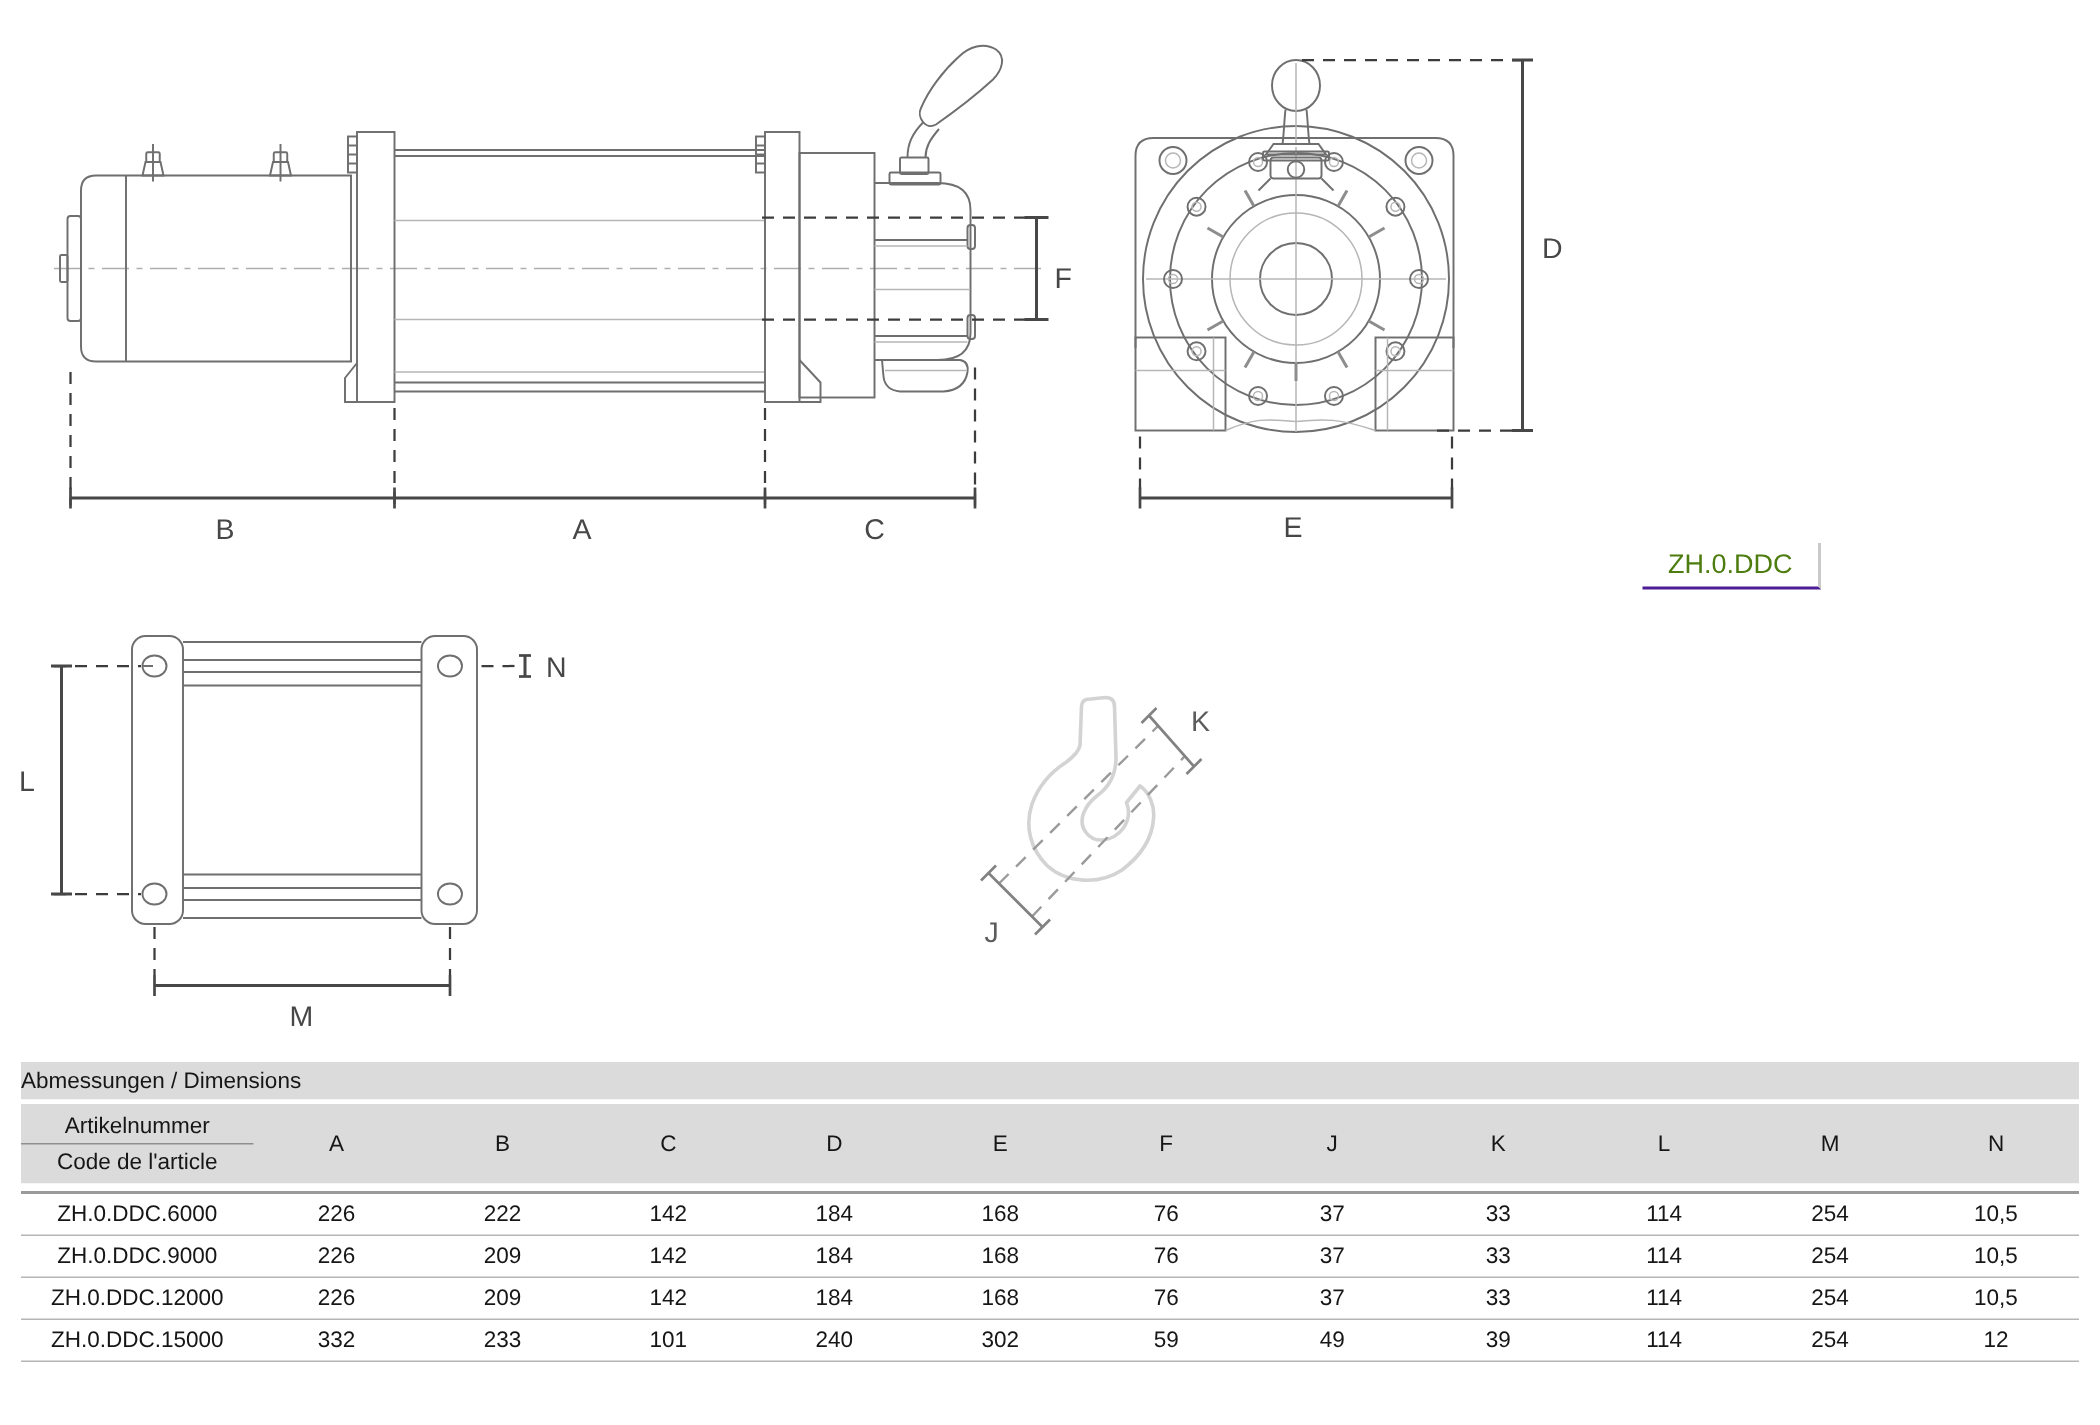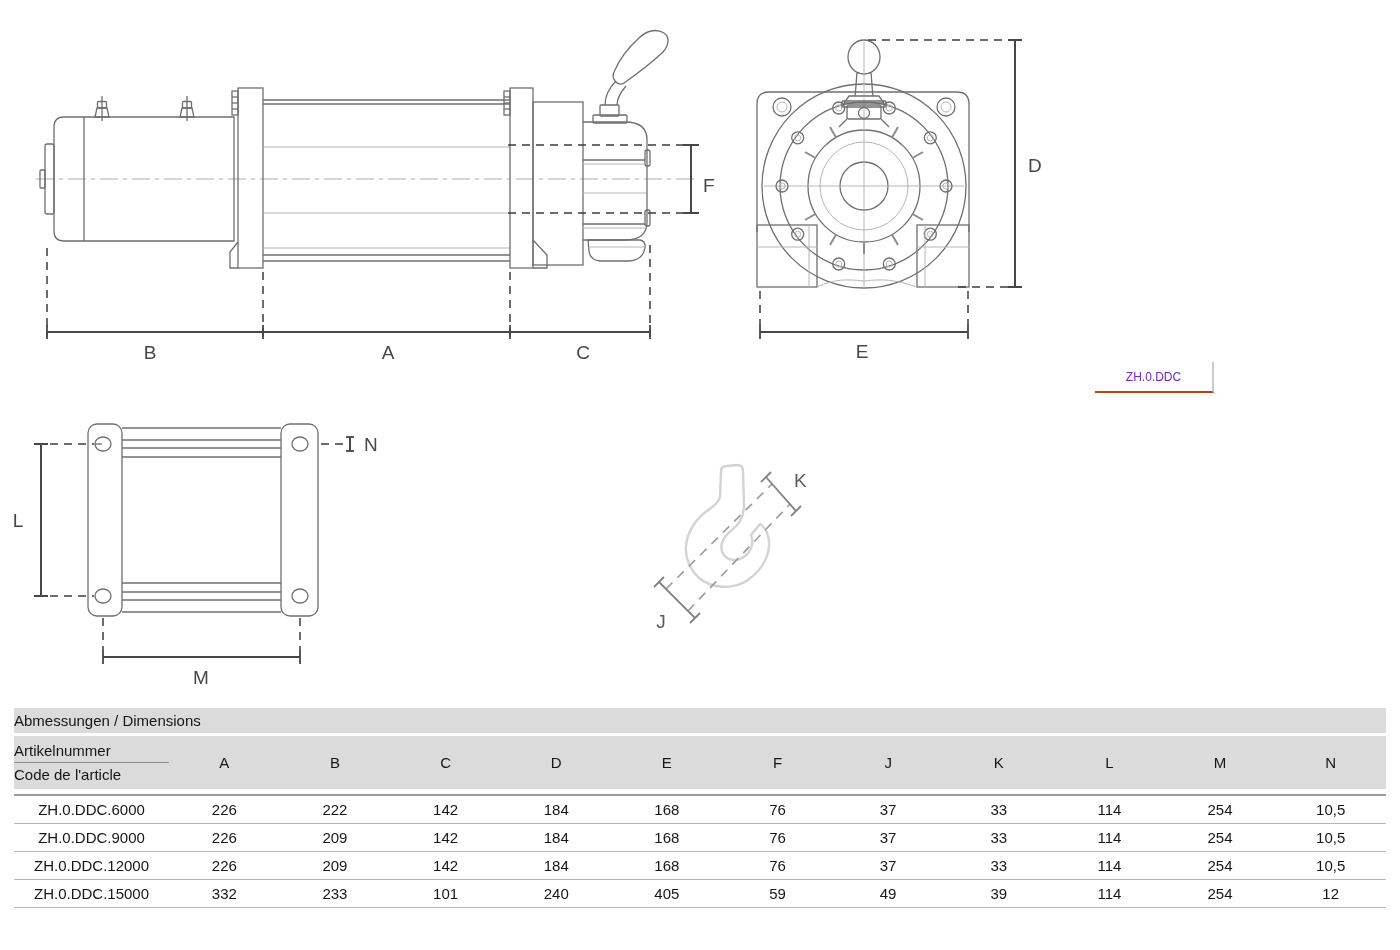--- a/index.html
+++ b/index.html
@@ -20,32 +20,32 @@
   .dimt { stroke:#474747; stroke-width:1.8; fill:none; }
   .hook { stroke:#d3d3d3; stroke-width:2.4; fill:none; stroke-linejoin:round; stroke-linecap:round; }
   .hdsh { stroke:#9a9a9a; stroke-width:1.6; fill:none; stroke-dasharray:9 7; }
   .hdim { stroke:#828282; stroke-width:1.8; fill:none; }
   text.dlabel { fill:#474747; font-size:19px; font-family:"Liberation Sans", sans-serif; }
   text.hlabel { fill:#5c5c5c; font-size:19px; font-family:"Liberation Sans", sans-serif; }
 
   
   .code-tag {
     position:absolute; left:1095px; top:362px; width:117px; height:29px;
-    border-right:2px solid #cacaca; border-bottom:2px solid #c2410c;
+    border-right:2px solid #cacaca; border-bottom:2px solid #4c1d95;
     display:flex; align-items:center; justify-content:center;
-    font-size:12px; color:#6d28d9;
+    font-size:18px; color:#4d7c0f;
   }
 
   
   .dims-table { position:absolute; left:14px; top:708px; width:1372px; font-size:15px; color:#161616; }
   .t-title { height:25px; line-height:25px; background:#dbdbdb; }
   .t-gap   { height:3px; background:#ffffff; }
   .t-head  { display:grid; grid-template-columns:155px repeat(11,1fr); background:#dbdbdb; height:53px; }
   .t-idcol { display:flex; flex-direction:column; justify-content:center; }
-  .t-idcol .idc-txt { text-align:left; padding:3px 0; }
+  .t-idcol .idc-txt { text-align:center; padding:3px 0; }
   .t-idcol .idc-rule { height:1px; background:#8f8f8f; margin:0; }
   .t-colhead { display:flex; align-items:center; justify-content:center; }
   .t-prerule { height:5px; background:#fff; }
   .t-rule    { height:2px; background:#9a9a9a; }
   .t-row { display:grid; grid-template-columns:155px repeat(11,1fr); height:27px;
            align-items:center; border-bottom:1px solid #b5b5b5; }
   .t-row > div { text-align:center; }
 </style>
 </head>
 <body>
@@ -410,21 +410,21 @@
       <div>114</div>
       <div>254</div>
       <div>10,5</div>
     </div>
     <div class="t-row">
       <div>ZH.0.DDC.15000</div>
       <div>332</div>
       <div>233</div>
       <div>101</div>
       <div>240</div>
-      <div>405</div>
+      <div>302</div>
       <div>59</div>
       <div>49</div>
       <div>39</div>
       <div>114</div>
       <div>254</div>
       <div>12</div>
     </div>
   </div>
 
 </div>

